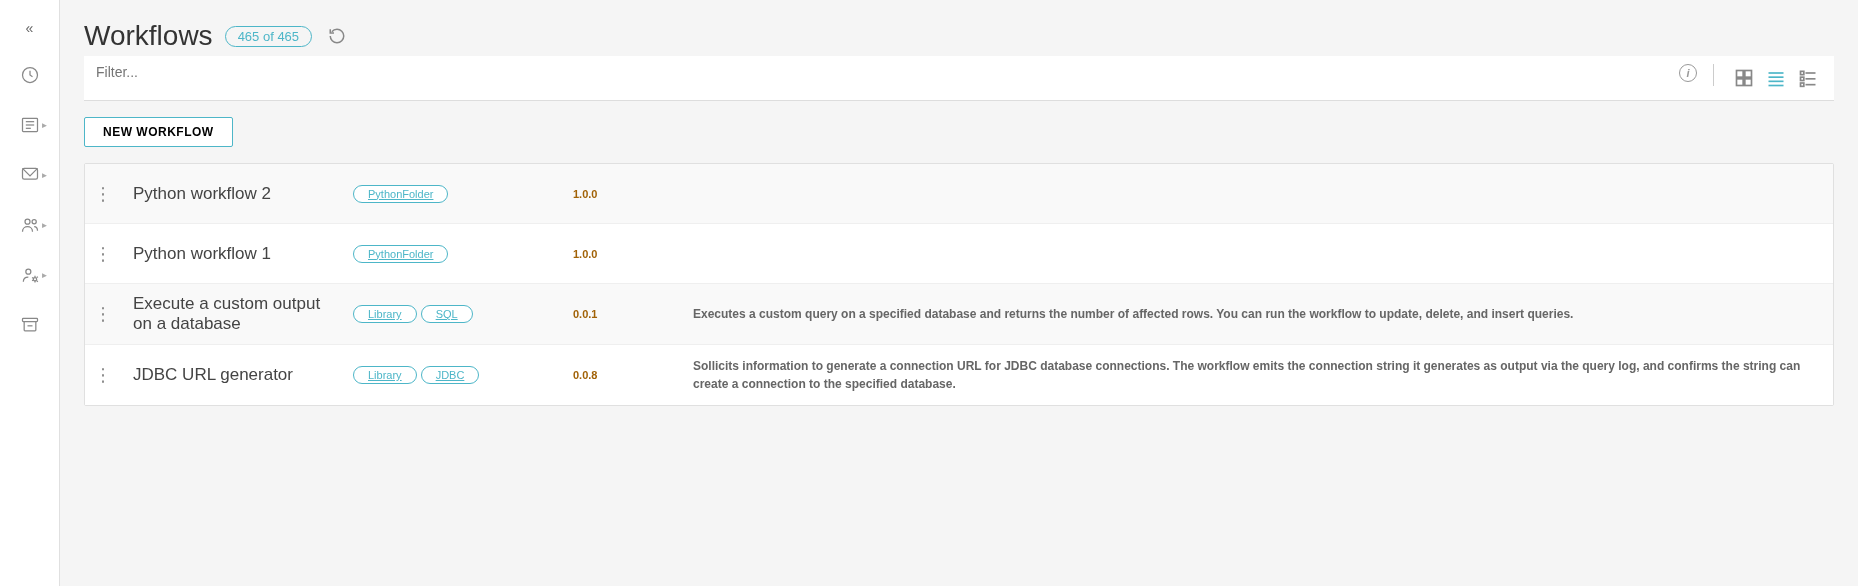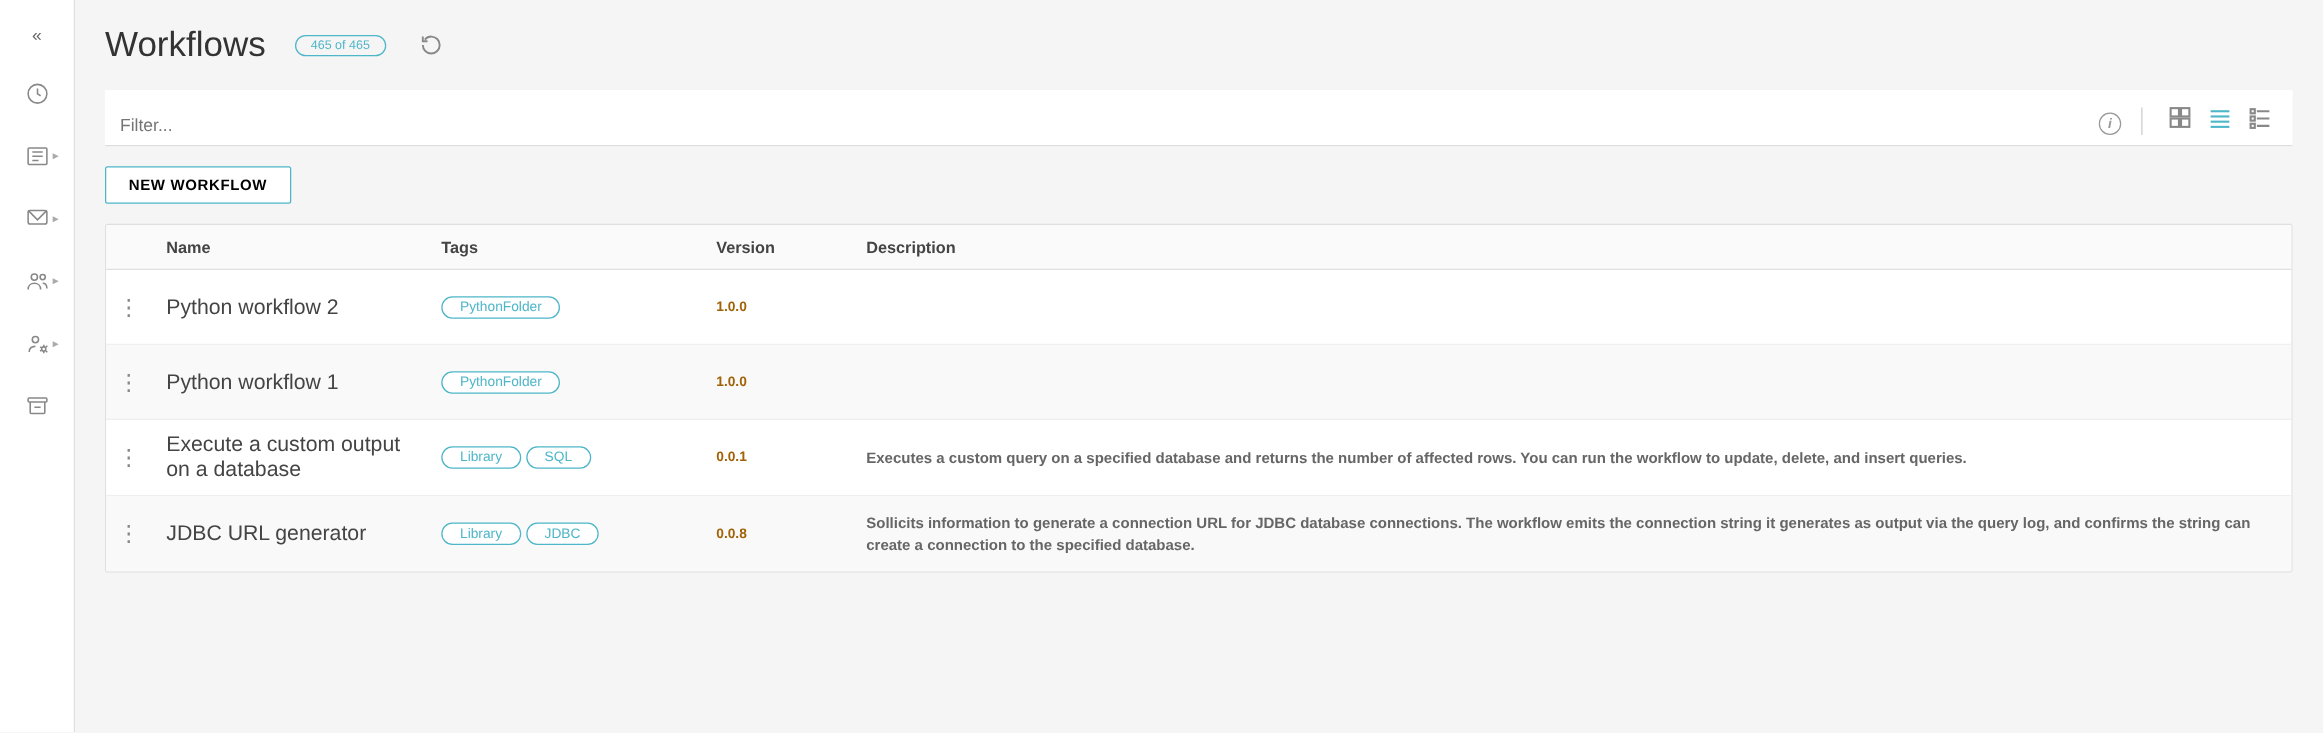--- a/index.html
+++ b/index.html
@@ -38,47 +38,47 @@
       flex: 1;
       background: #f5f5f5;
       overflow-y: auto;
       padding: 20px 24px;
     }
 
     
     .page-header {
       display: flex;
       align-items: center;
-      gap: 23px;
-      margin-bottom: 20px;
+      gap: 12px;
+      margin-bottom: 4px;
     }
     .page-title {
       font-size: 28px;
       font-weight: 300;
       color: #333;
     }
     .count-badge {
       border: 1.5px solid #4db6c8;
       border-radius: 20px;
       padding: 2px 12px;
-      font-size: 10px;
+      font-size: 13px;
       color: #4db6c8;
       font-weight: 500;
     }
     .refresh-btn {
       background: none; border: none; cursor: pointer;
       color: #888; font-size: 16px; padding: 4px;
       display: flex; align-items: center; justify-content: center;
       border-radius: 50%;
     }
 
     
     .filter-bar {
       display: flex;
-      align-items: flex-end;
+      align-items: flex-start;
       background: #fff;
       border-bottom: 1px solid #ddd;
       padding: 8px 12px;
       margin-bottom: 16px;
       gap: 8px;
     }
     .filter-input {
       flex: 1;
       border: none;
       outline: none;
@@ -158,20 +158,21 @@
       display: flex; flex-wrap: wrap; gap: 4px;
     }
     .tag-pill {
       border: 1px solid #4db6c8;
       border-radius: 12px;
       padding: 2px 14px;
       font-size: 11px;
       color: #4db6c8;
       background: #fff;
       white-space: nowrap;
+      text-decoration: underline;
     }
     .row-version {
       padding: 10px 12px;
       font-size: 11px;
       color: #a16207;
       font-weight: bold;
     }
     .row-description {
       padding: 10px 12px;
       font-size: 12px;
@@ -299,27 +300,20 @@
       </button>
     </div>
   </div>
 
   <div>
     <button class="new-workflow-btn">NEW WORKFLOW</button>
   </div>
 
   <div class="workflows-table">
 
-    <div class="table-header">
-      <div class="table-header-cell"></div>
-      <div class="table-header-cell">Name</div>
-      <div class="table-header-cell">Tags</div>
-      <div class="table-header-cell">Version</div>
-      <div class="table-header-cell">Description</div>
-    </div>
 
     <div class="table-row">
       <div class="row-menu">⋮</div>
       <div class="row-name">Python workflow 2</div>
       <div class="row-tags">
         <span class="tag-pill">PythonFolder</span>
       </div>
       <div class="row-version">1.0.0</div>
       <div class="row-description"></div>
     </div>

